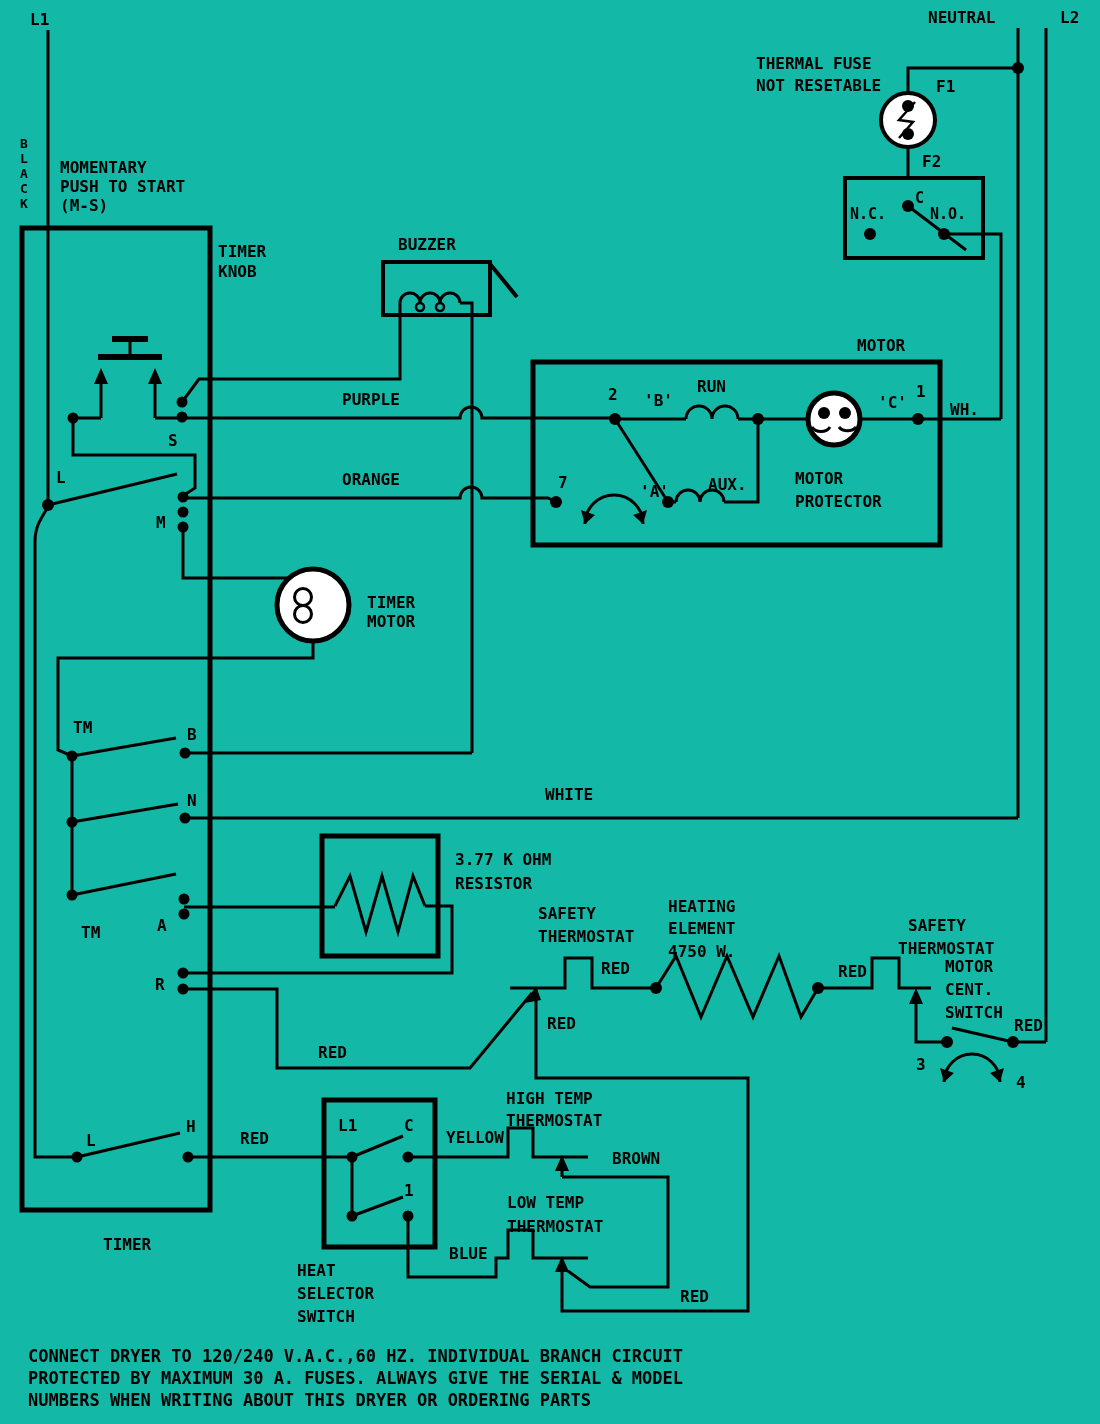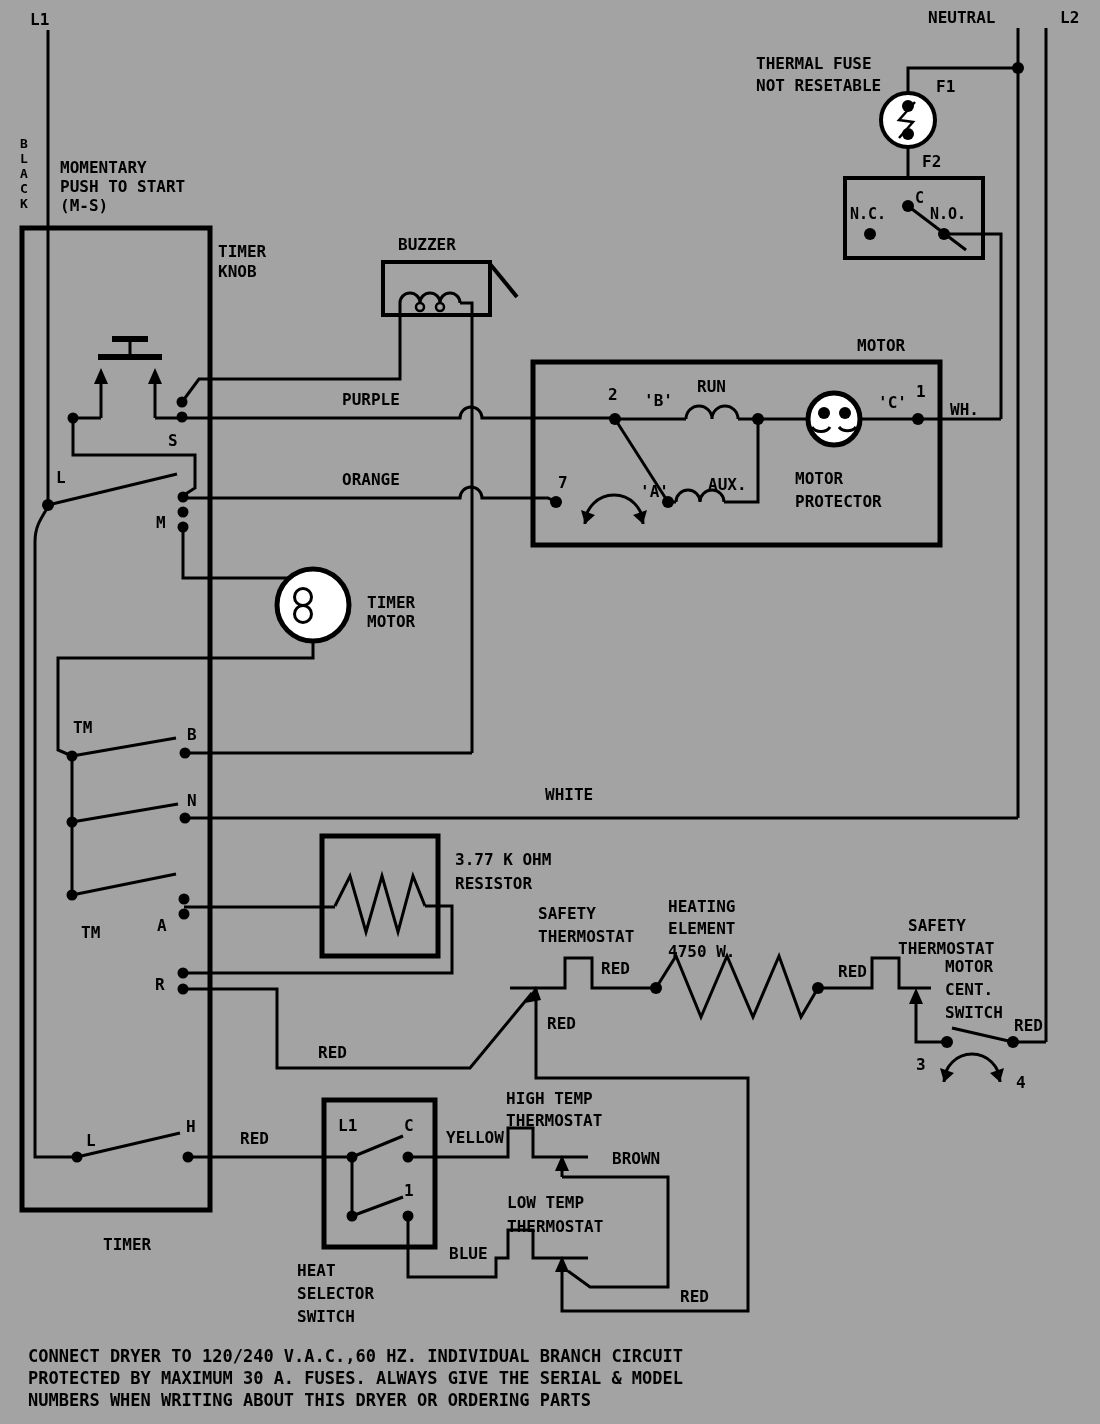--- a/index.html
+++ b/index.html
@@ -1,16 +1,16 @@
 <!DOCTYPE html>
 <html><head>
 <meta charset="utf-8">
 <style>
   html,body{margin:0;padding:0;background:#ffffff;}
-  .page{position:relative;width:1100px;height:1424px;background:#a3a3a3;overflow:hidden;}
+  .page{position:relative;width:1100px;height:1424px;background:#14b8a6;overflow:hidden;}
   svg{display:block;}
   text{font-family:"DejaVu Sans Mono","Liberation Mono",monospace;font-weight:bold;fill:#000;font-size:16px;}
   text.small{font-size:15px;}
   text.cap{font-size:17px;}
   text.vert{font-size:13px;}
   .wire{stroke:#000;stroke-width:3;fill:none;}
   .thick{stroke:#000;stroke-width:5;fill:none;}
   .med{stroke:#000;stroke-width:4;fill:none;}
   .thin{stroke:#000;stroke-width:2.5;fill:none;}
   .dot{fill:#000;stroke:none;}

